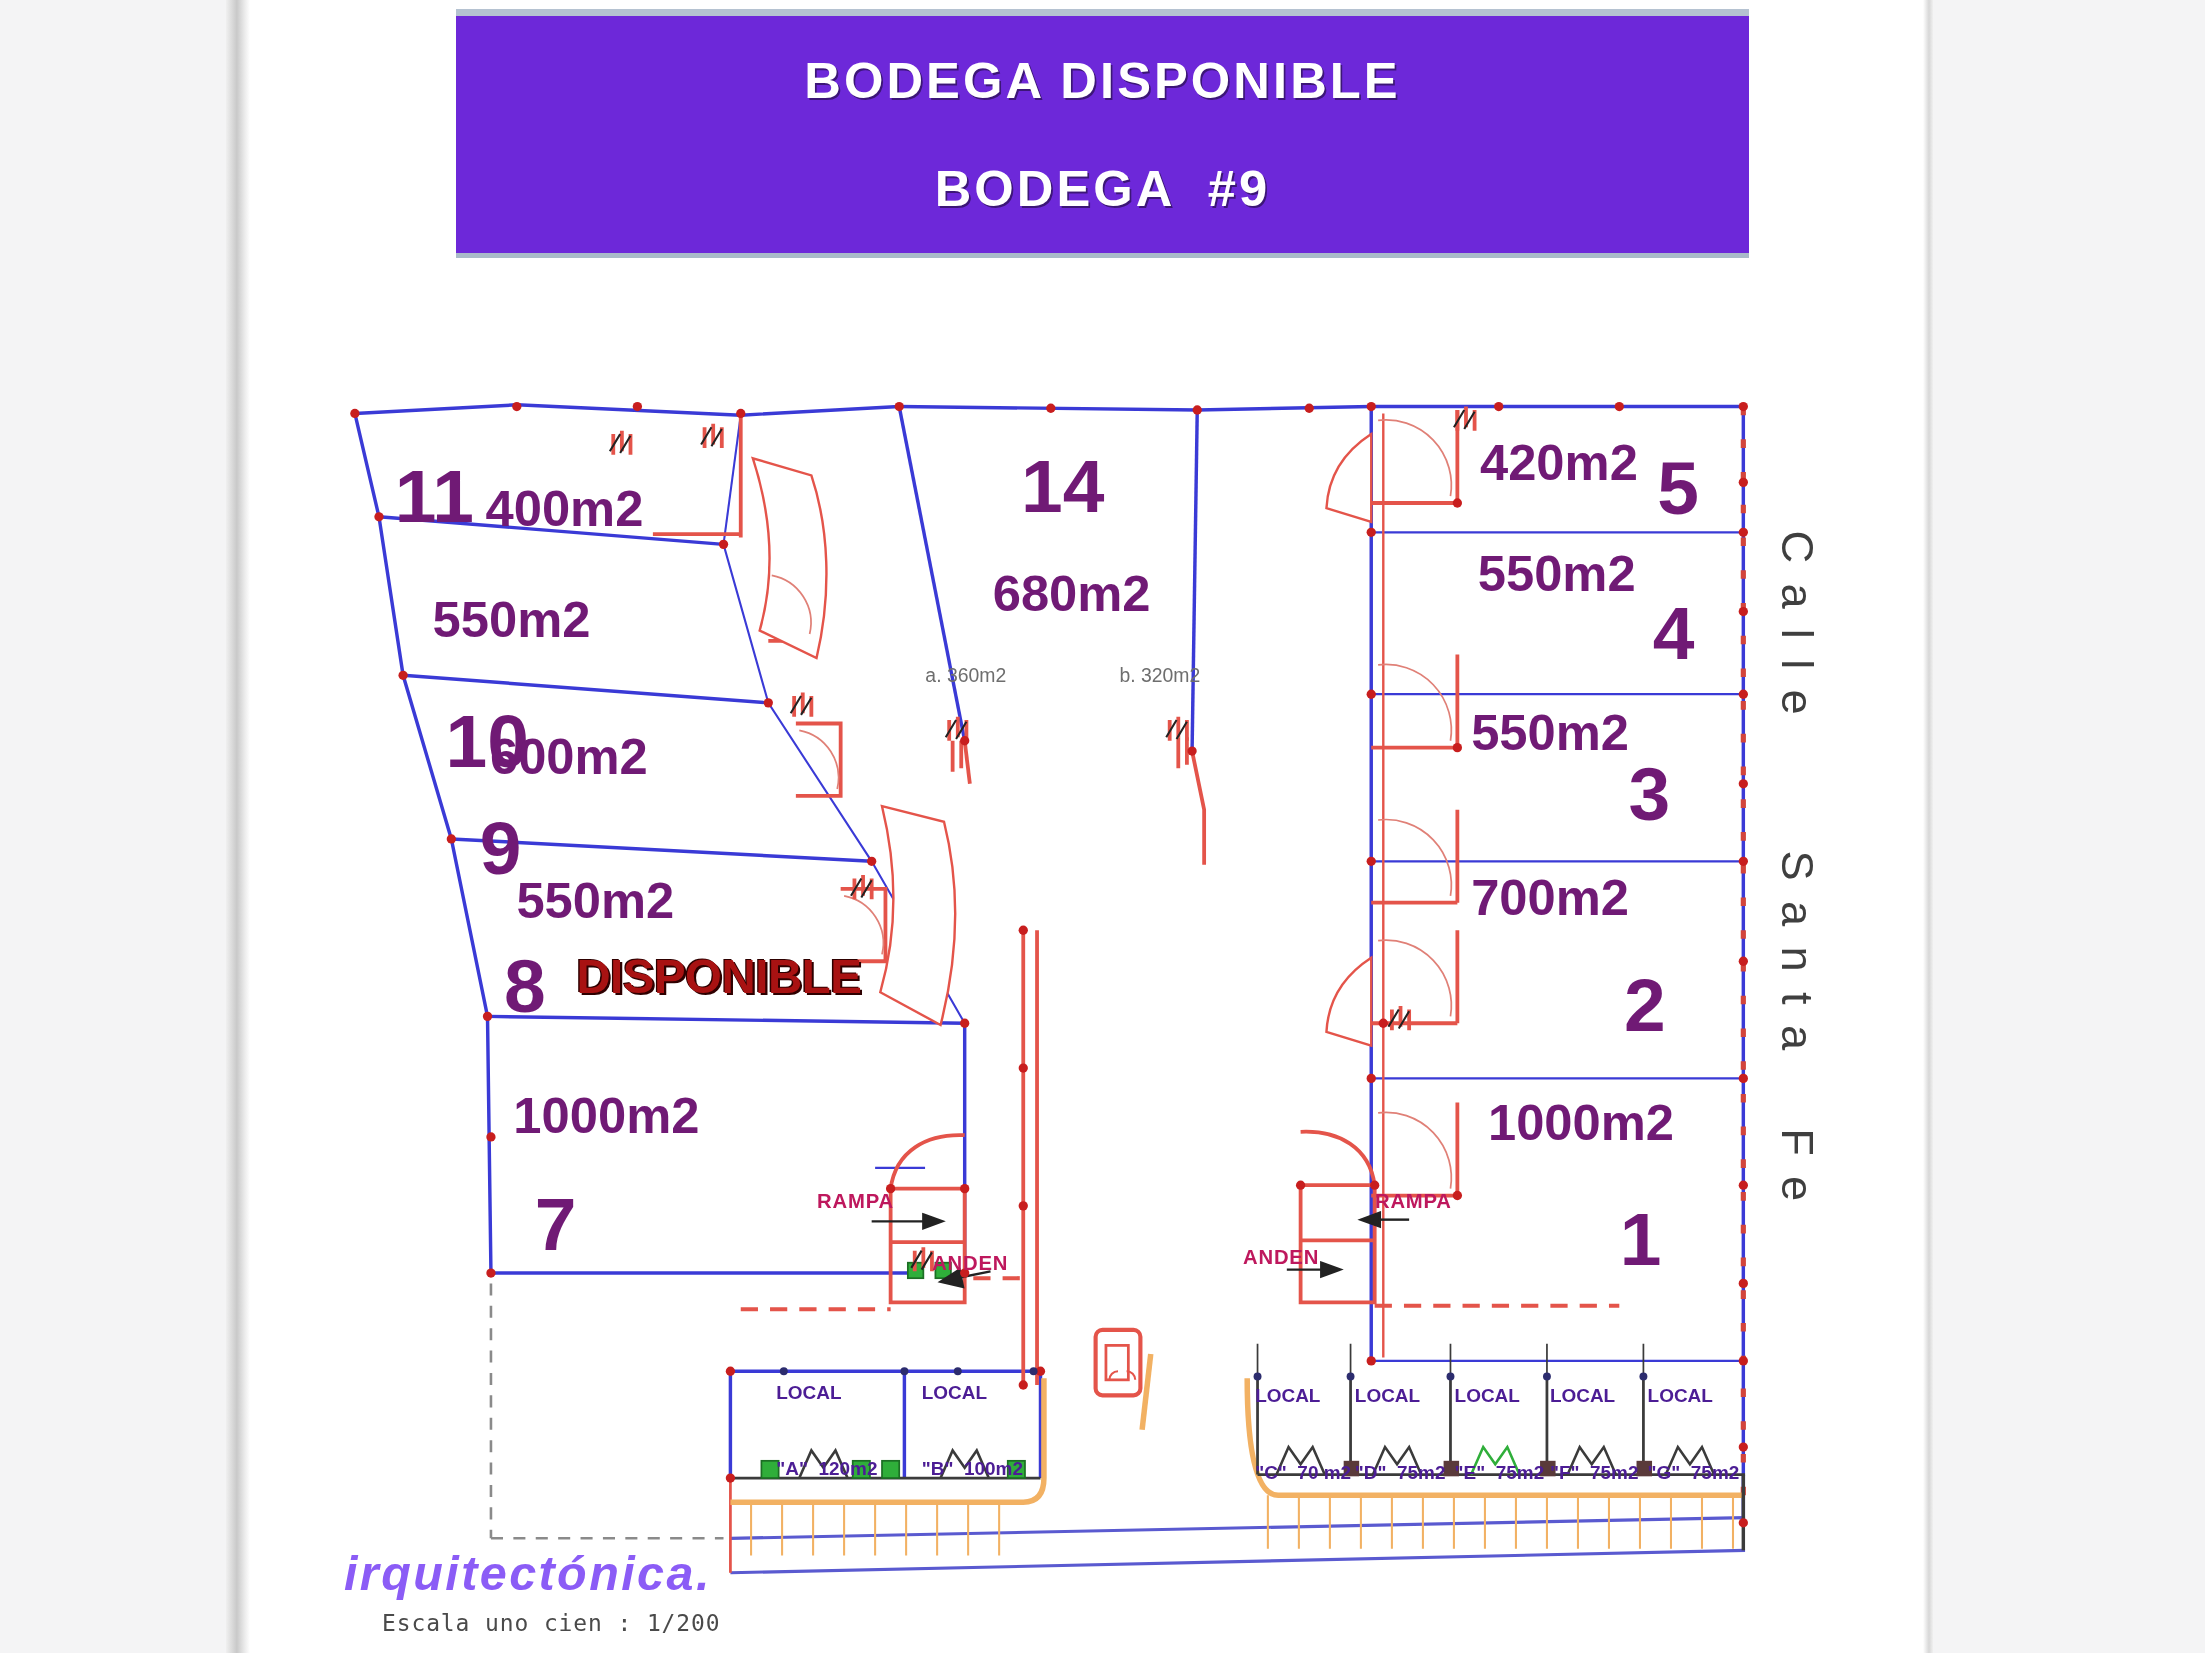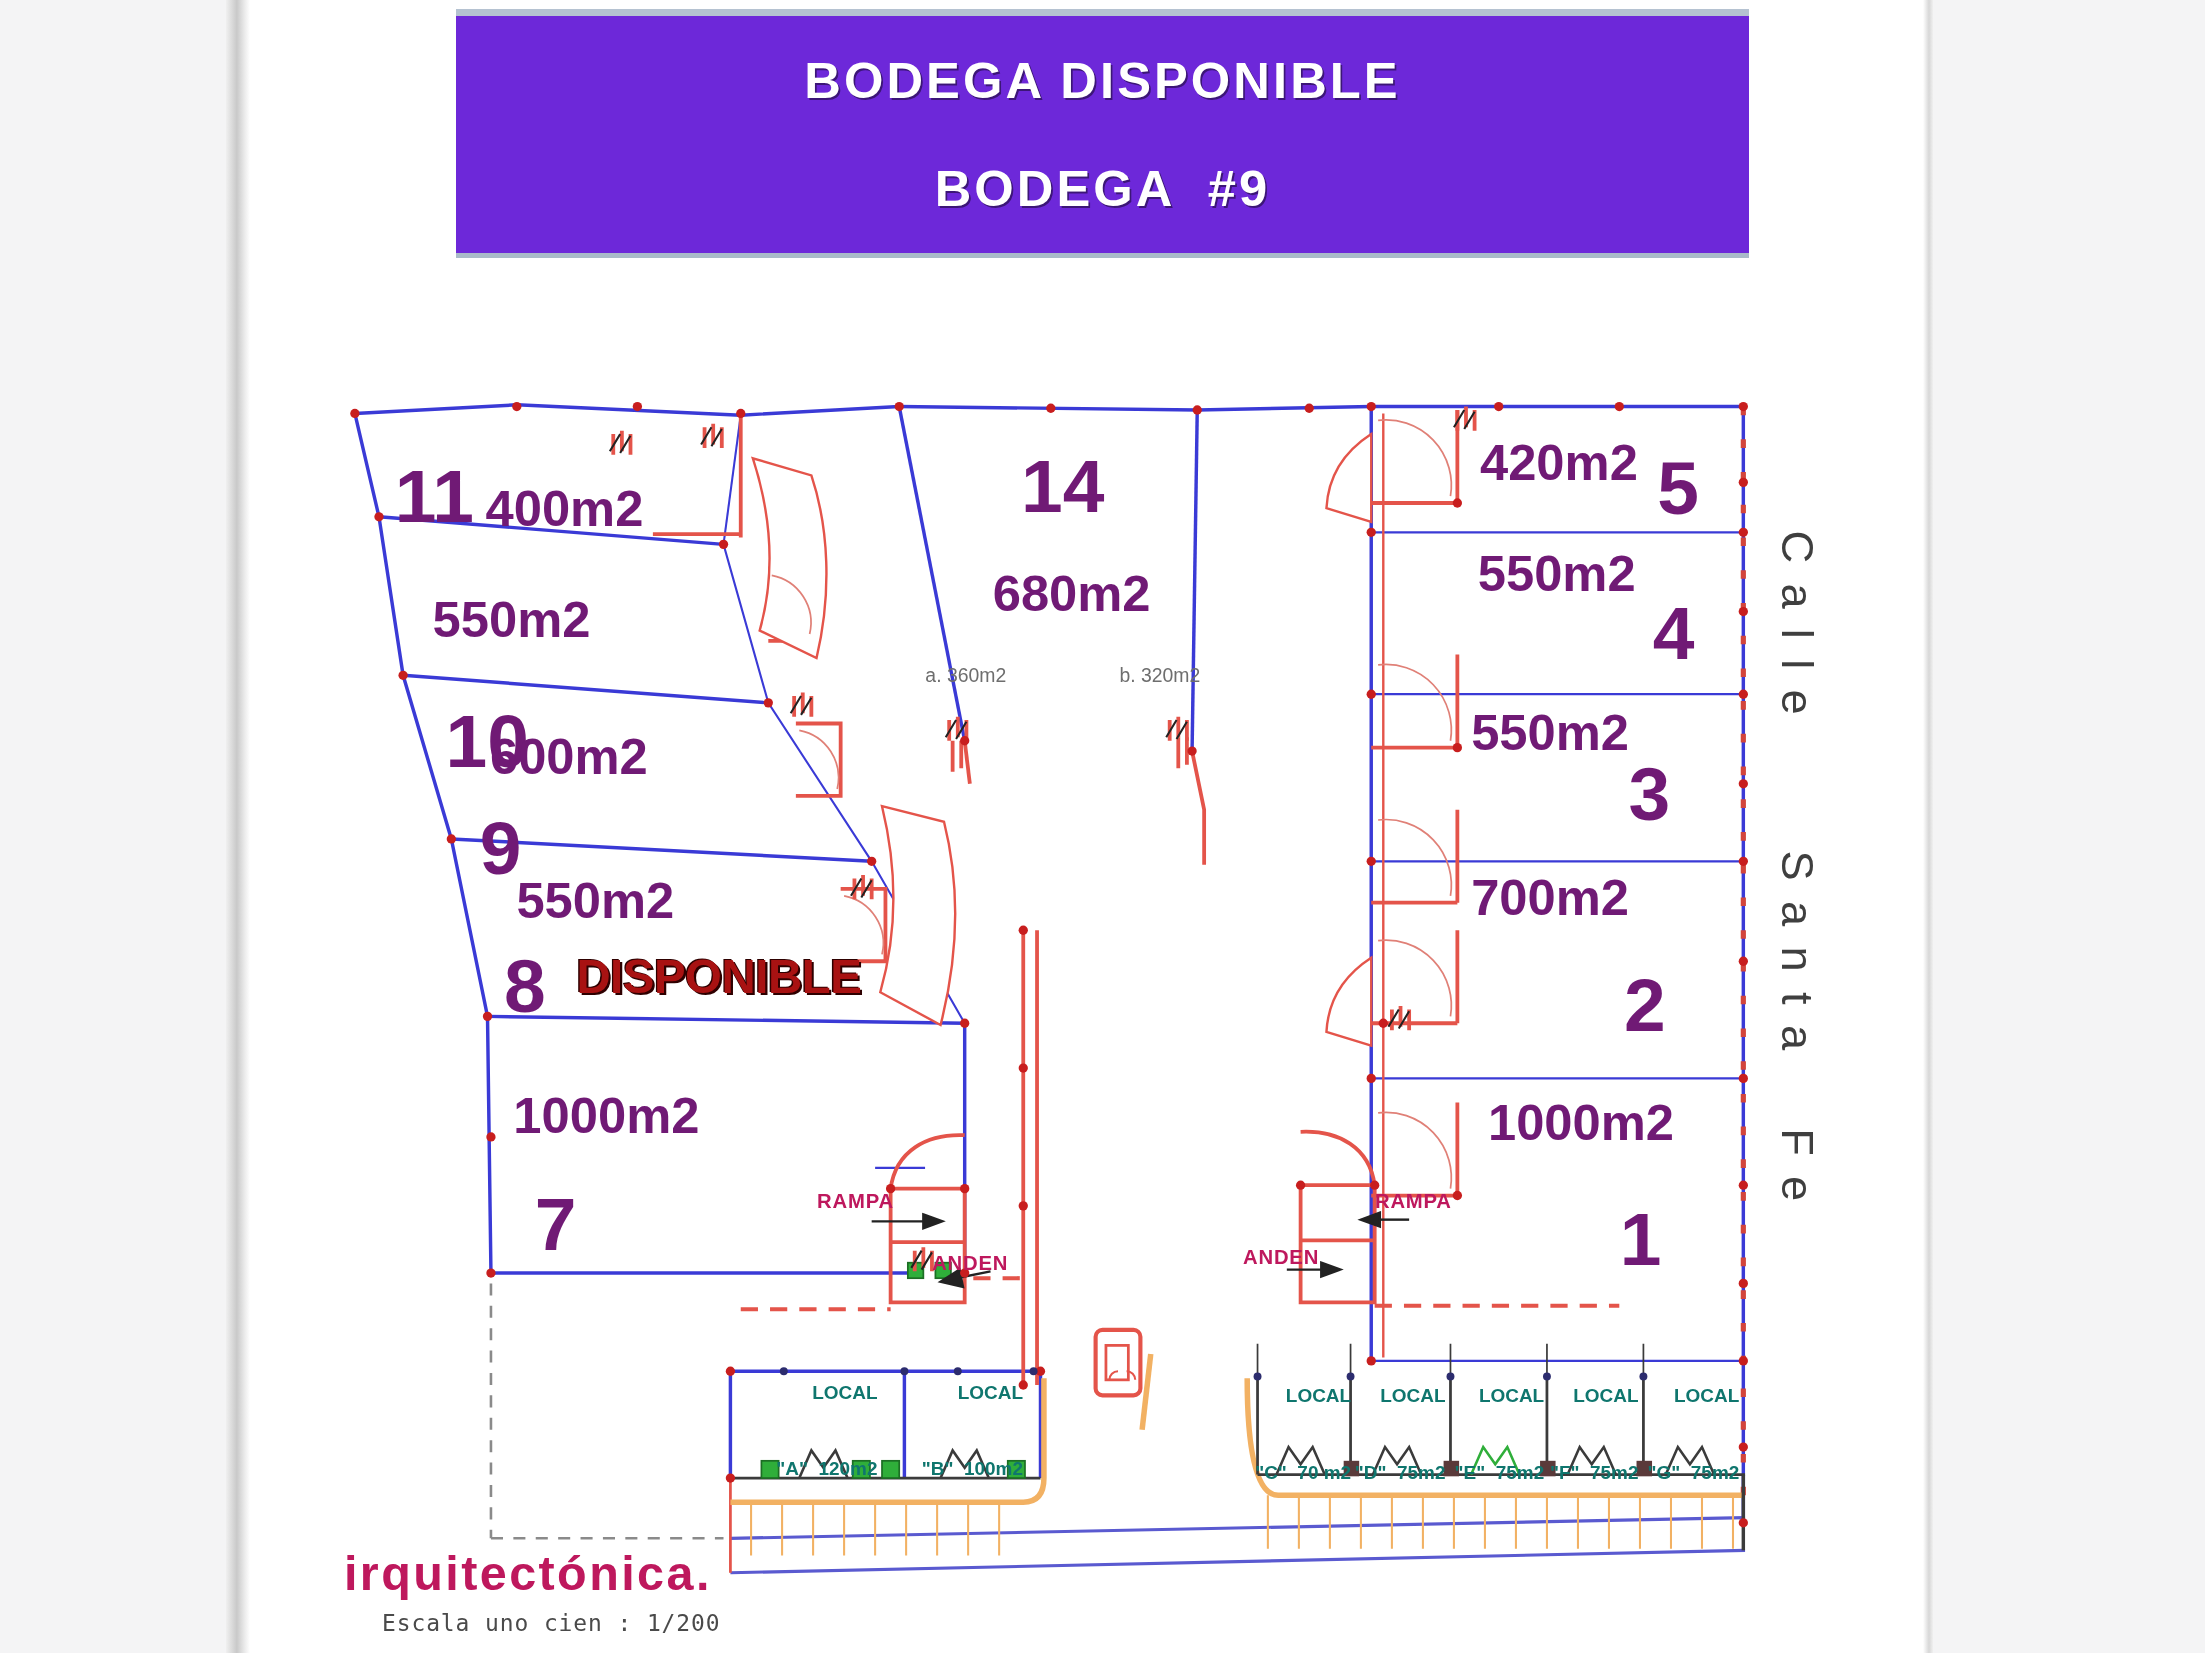--- a/index.html
+++ b/index.html
@@ -16,24 +16,24 @@
   .banner .bl{color:#fff;font-weight:700;font-size:2.3vw;letter-spacing:0.06em;white-space:pre;
     text-shadow:0.08vw 0.08vw 0 rgba(0,0,0,0.45);}
   .plan-svg{position:absolute;left:0;top:0;width:100%;height:100%;}
   .lbl{position:absolute;transform:translate(-50%,-50%);white-space:pre;color:#701a75;line-height:1.1;}
   .num{font-size:3.4vw;font-weight:600;}
   .area{font-size:2.3vw;font-weight:600;}
   .tiny{font-size:0.88vw;color:#6e6e6e;font-weight:400;}
   .note{font-size:0.92vw;color:#be185d;font-weight:600;letter-spacing:0.04em;}
   .disp{font-size:2.15vw;font-weight:800;color:#a81212;letter-spacing:-0.01em;
     text-shadow:0.10vw 0.10vw 0 #2e0000, -0.06vw -0.06vw 0 #2e0000;}
-  .loc{font-size:0.86vw;color:#0f766e;font-weight:600;text-align:right;line-height:1.35;}
+  .loc{font-size:0.86vw;color:#4c1d95;font-weight:600;text-align:left;line-height:1.35;}
   .calle{font-size:2.05vw;color:#3f3f3f;letter-spacing:0.45em;word-spacing:0.55em;
     transform:translate(-50%,-50%) rotate(90deg);transform-origin:center;}
-  .wm{font-size:2.2vw;color:#be185d;letter-spacing:0.05em;font-weight:600;transform:translate(0,-50%);}
+  .wm{font-size:2.2vw;color:#8b5cf6;letter-spacing:0.05em;font-weight:600;transform:translate(0,-50%);font-style:italic;}
   .esc{font-family:"DejaVu Sans Mono",monospace;font-size:1.04vw;color:#4a4a4a;letter-spacing:0.04em;}
 </style>
 </head>
 <body>
 
 <div class="stage">
   <div class="paper"></div>
   <div class="edge-left"></div>
   <div class="edge-right"></div>
 

